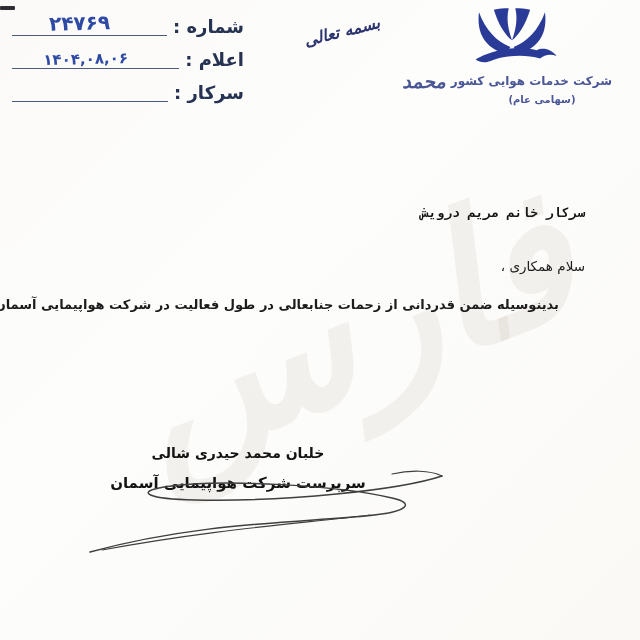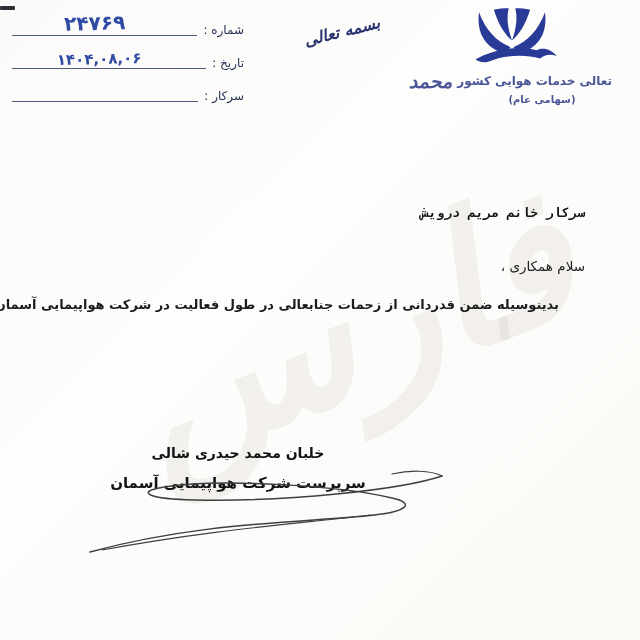--- a/index.html
+++ b/index.html
@@ -13,21 +13,21 @@
     background:linear-gradient(135deg,#fbfaf8 0%,#fdfdfc 40%,#faf9f6 100%);
     overflow:hidden;
   }
   
   .corner-mark{position:absolute;left:0;top:6px;width:15px;height:4px;background:#2e2e34;border-radius:1px;}
 
   
   .ref-block{position:absolute;left:12px;top:16px;width:232px;direction:rtl;}
   .ref-row{display:flex;align-items:flex-end;margin-bottom:13px;height:20px;}
   .ref-label{
-    font-size:12px;font-weight:400;color:#253252;white-space:nowrap;
+    font-size:18px;font-weight:700;color:#253252;white-space:nowrap;
     padding-left:6px;line-height:1;
   }
   .ref-line{
     flex:1;border-bottom:1.6px solid #4d5c7c;position:relative;height:100%;
   }
   .ref-value{
     position:absolute;right:20px;left:0;bottom:0px;text-align:center;
     color:#2e4aa5;font-weight:600;direction:ltr;
     transform:rotate(-1.5deg);
   }
@@ -94,21 +94,21 @@
   <div class="watermark">فارس</div>
 
   <div class="ref-block">
     <div class="ref-row">
       <span class="ref-label">شماره :</span>
       <span class="ref-line">
         <span class="ref-value ref-value-number">۲۴۷۶۹</span>
       </span>
     </div>
     <div class="ref-row">
-      <span class="ref-label">تاریخ :</span>
+      <span class="ref-label">اعلام :</span>
       <span class="ref-line">
         <span class="ref-value ref-value-date">۱۴۰۴,۰۸,۰۶</span>
       </span>
     </div>
     <div class="ref-row">
       <span class="ref-label">سرکار :</span>
       <span class="ref-line">
         <span class="ref-value"></span>
       </span>
     </div>
@@ -125,21 +125,21 @@
         <path d="M38 7 C44 26 52 38 60 44 C55 30 53 17 56 5 C50 5 44 5 38 7 Z"></path>
 
         <path d="M60 62 C86 58 104 42 100 10 C92 32 78 46 62 52 C65 56 64 59 60 62 Z"></path>
 
         <path d="M82 7 C76 26 68 38 60 44 C65 30 67 17 64 5 C70 5 76 5 82 7 Z"></path>
 
         <path d="M16 67 C38 55 66 50 90 56 C98 52 108 55 114 63 C106 60 99 62 94 66 C74 60 48 63 34 69 C26 72 19 70 16 67 Z"></path>
       </g>
     </svg>
     <div class="company-line">
-      <span class="company-prefix">تعالی خدمات هوایی کشور</span>
+      <span class="company-prefix">شرکت خدمات هوایی کشور</span>
       <span class="company-brand">محمد</span>
     </div>
     <div class="company-type">(سهامی عام)</div>
   </div>
 
   <div class="letter">
     <div class="recipient">سرکار خانم مریم درویش</div>
     <div class="greeting">سلام همکاری ،</div>
     <div class="body-line1">بدینوسیله ضمن قدردانی از زحمات جنابعالی در طول فعالیت در شرکت هواپیمایی آسمان، با توجه</div>
 

